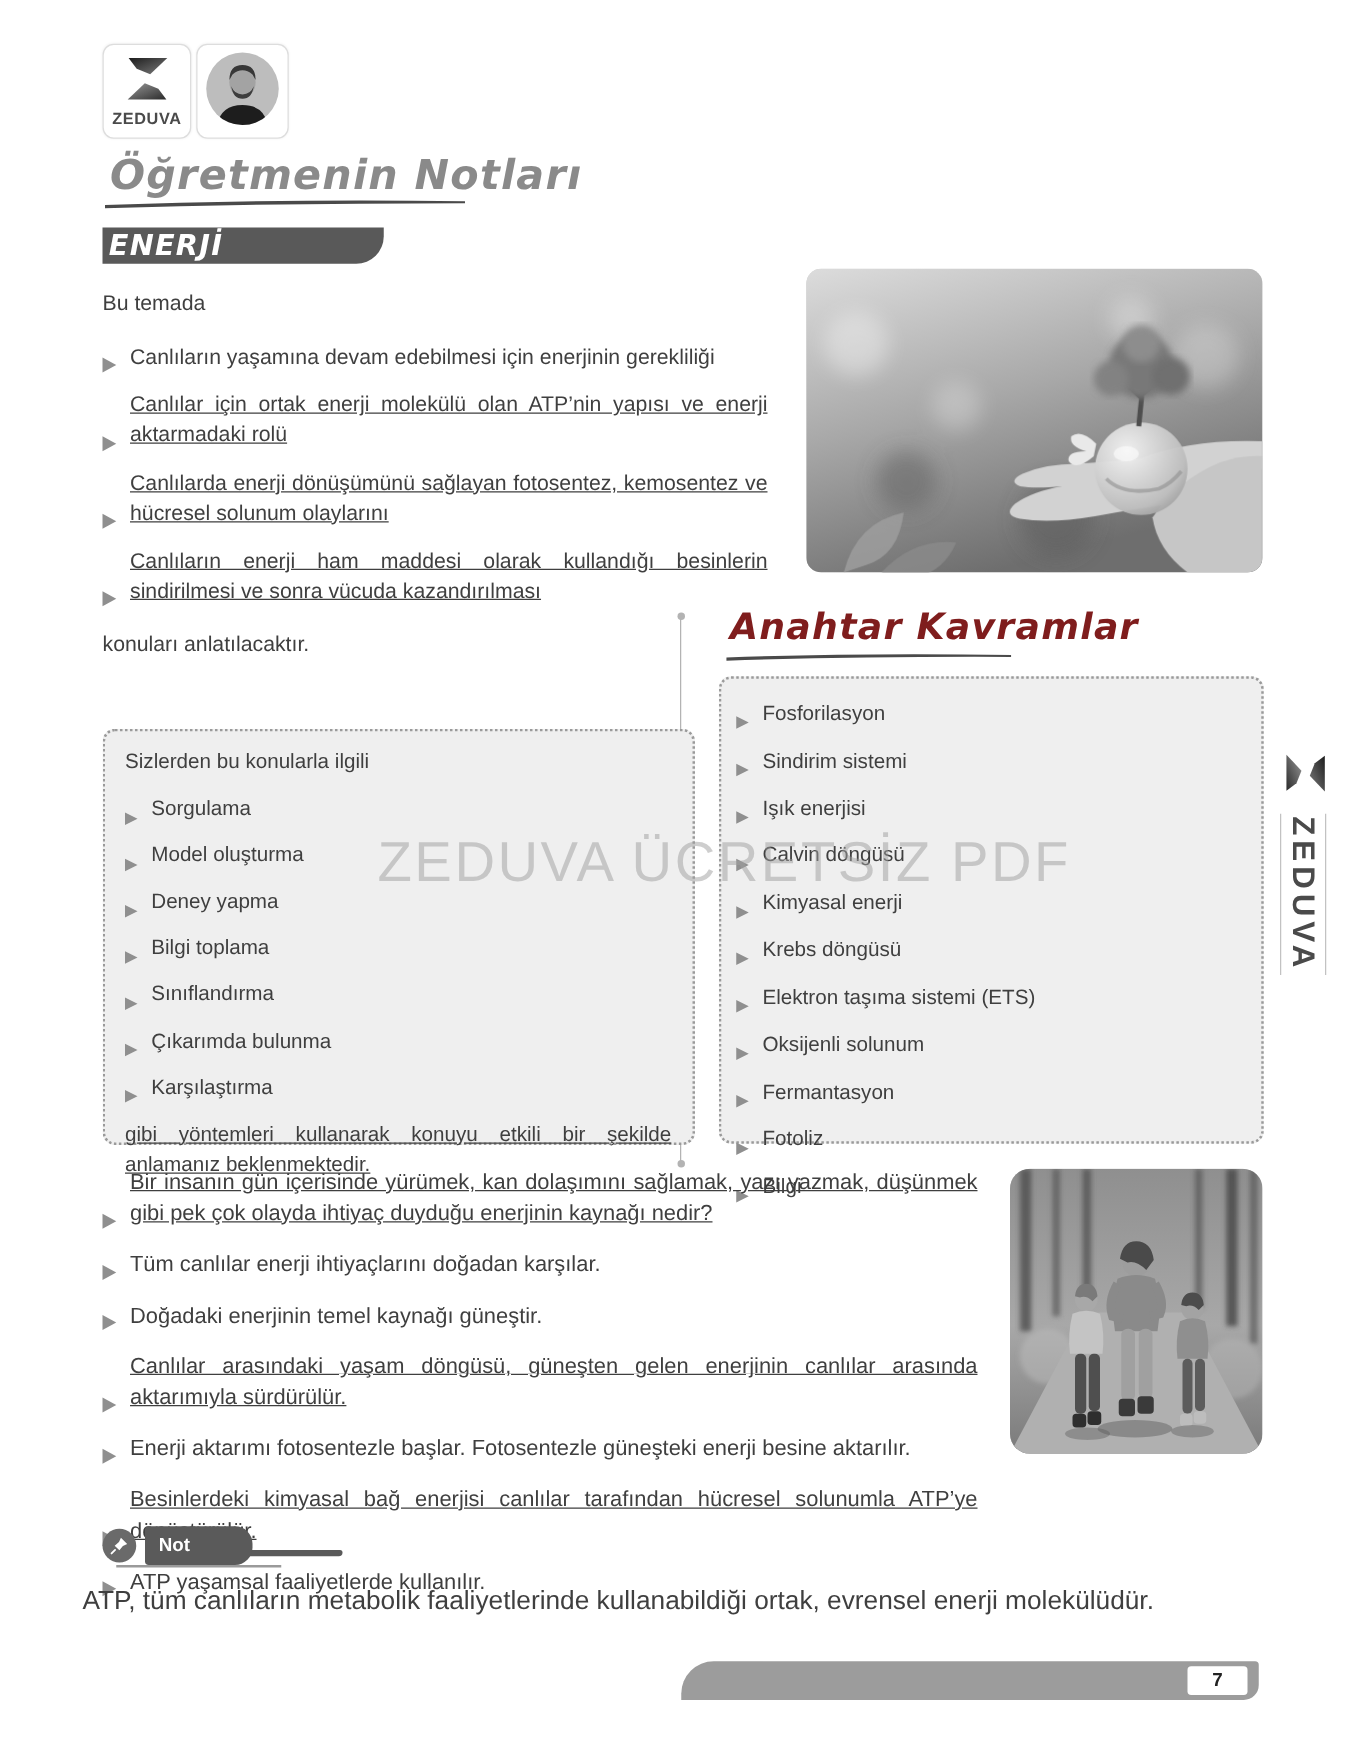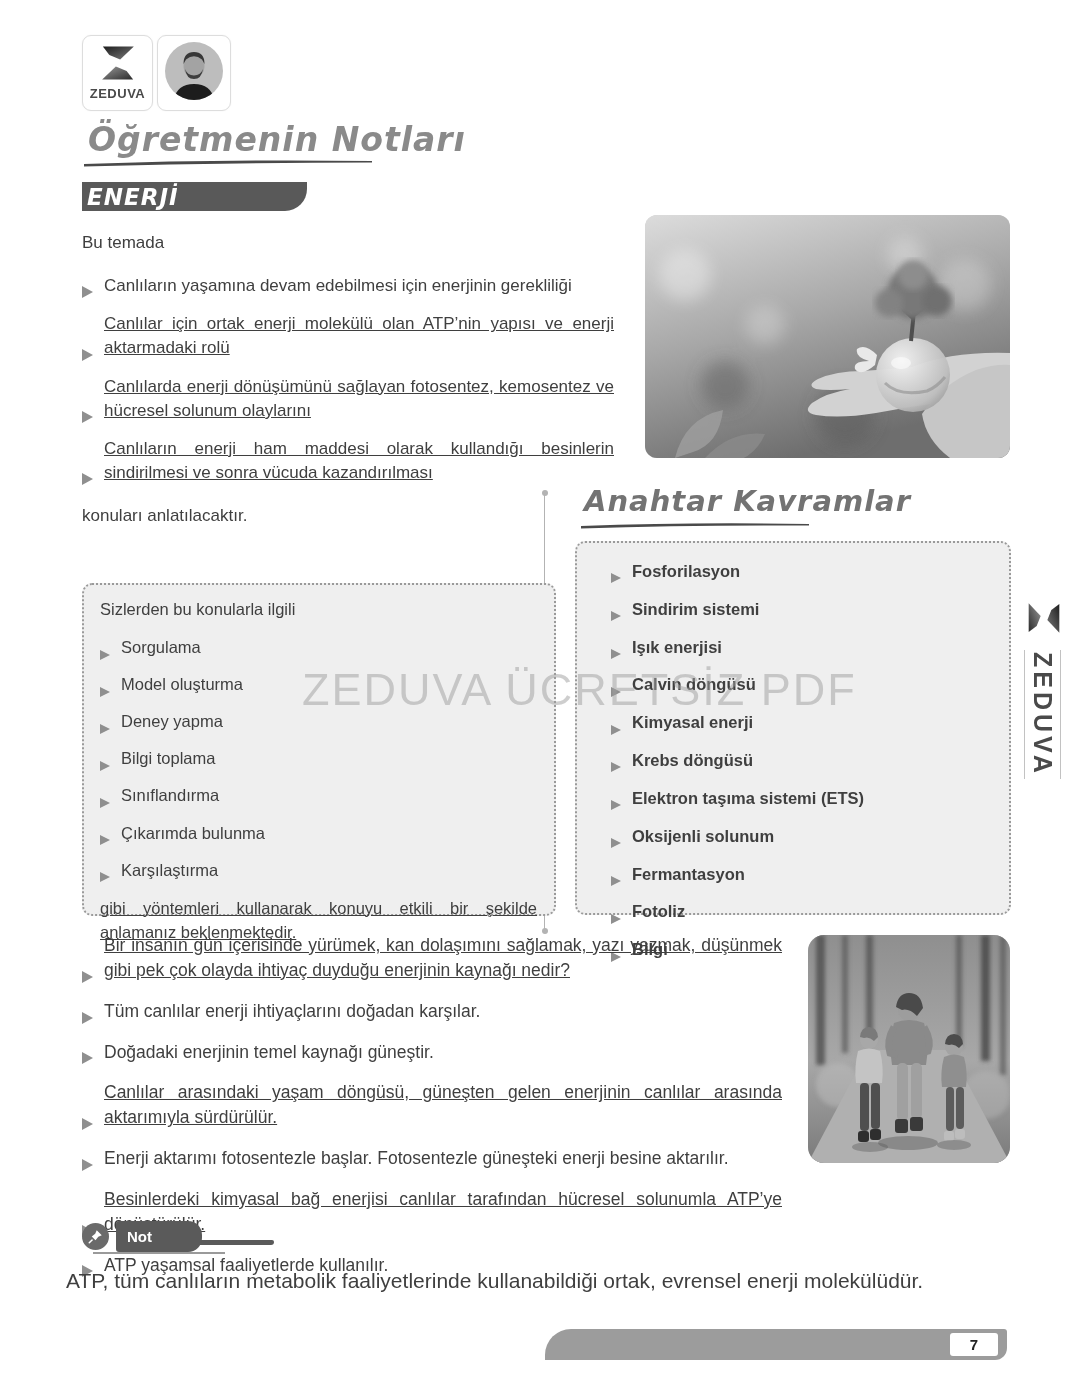--- a/index.html
+++ b/index.html
@@ -11,21 +11,21 @@
   .idbox{border:1px solid #ddd;border-radius:9px;background:#fff;display:flex;flex-direction:column;
          align-items:center;justify-content:center;box-shadow:0 0 2px rgba(0,0,0,.05);}
   .logo-box{left:82px;top:35px;width:69px;height:74px;}
   .logo-word{font-size:13px;font-weight:bold;color:#4a4a4a;letter-spacing:.5px;margin-top:1px;}
   .avatar-box{left:157px;top:35px;width:72px;height:74px;}
 
   
   .script{font-style:italic;font-weight:600;color:#8a8a8a;letter-spacing:1px;
           font-family:"DejaVu Sans", sans-serif;white-space:nowrap;}
   .script-main{left:88px;top:120px;font-size:33px;text-align:right;}
-  .script-key{left:584px;top:484px;font-size:29px;color:#737373;}
+  .script-key{left:584px;top:484px;font-size:29px;color:#7f1d1d;}
 
   .banner{left:82px;top:182px;width:220px;height:29px;background:#595959;color:#fff;
           border-radius:0 0 22px 0;font-weight:800;font-size:23px;letter-spacing:1px;
           display:flex;align-items:center;padding-left:5px;font-style:italic;
           font-family:"DejaVu Sans", sans-serif;}
 
   
   .li{display:flex;align-items:flex-end;gap:11px;}
   .tri{flex:none;width:0;height:0;border-left:11px solid #8f8f8f;
        border-top:6px solid transparent;border-bottom:6px solid transparent;margin-top:5px;}
@@ -33,21 +33,21 @@
   .just{text-align:justify;text-decoration:underline;}
   p,.txt{margin:0;line-height:1.42;}
 
   .intro{left:82px;top:231px;width:532px;font-size:17px;}
   .intro .lead{margin-bottom:19px;}
   .intro .li{margin-bottom:14px;}
   .intro .closing{margin-top:19px;}
 
   
   .dashbox{background:#efefef;border:2px dotted #9a9a9a;border-radius:10px;box-sizing:border-box;}
-  .keybox{left:575px;top:541px;width:436px;height:374px;padding:17px 10px 0 34px;font-weight:bold;}
+  .keybox{left:575px;top:541px;width:436px;height:374px;padding:17px 10px 0 12px;}
   .keybox .li{margin-bottom:14.4px;font-size:16.5px;}
   .methbox{left:82px;top:583px;width:474px;height:333px;padding:13px 17px 0 16px;font-size:16.5px;}
   .methbox .lead{margin-bottom:15px;}
   .methbox .li{margin-bottom:13.6px;}
   .methbox .closing{margin-top:2px;line-height:1.5;}
 
   
   .vsep{left:544px;top:494px;width:1px;height:436px;background:#b3b3b3;}
   .vsep::before,.vsep::after{content:"";position:absolute;left:-2.5px;width:6px;height:6px;
        border-radius:50%;background:#b3b3b3;}

